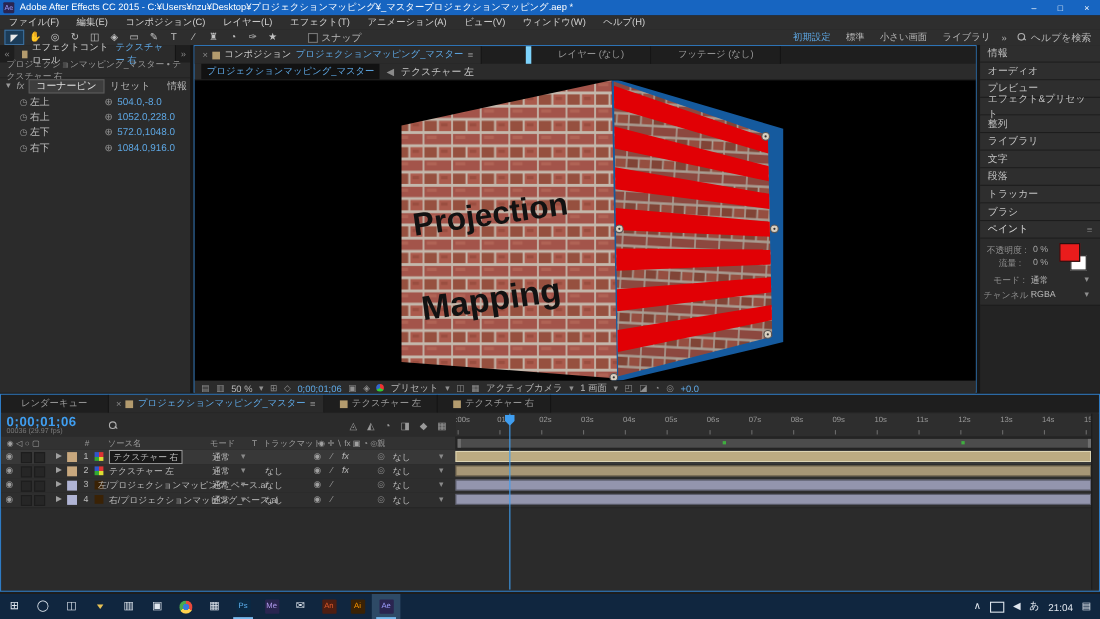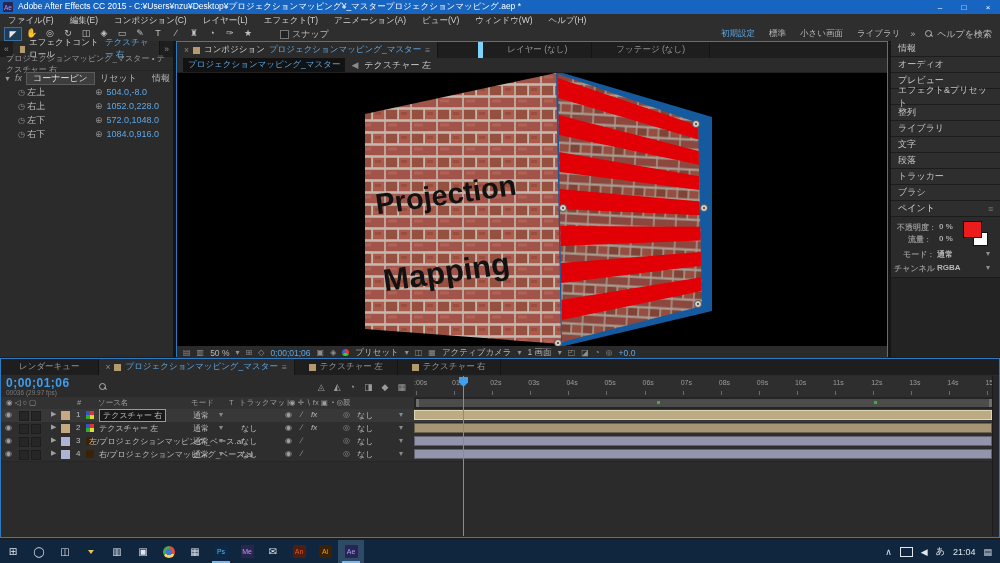--- a/index.html
+++ b/index.html
@@ -48,21 +48,21 @@
   .crumb-box{background:#121212;color:#5ea8e5;padding:1px 5px;font-size:8.5px;}
   .viewer{position:relative;width:710px;height:273px;background:#000;overflow:hidden;}
   .comp-toolbar{height:13px;background:#2b2b2b;display:flex;align-items:center;gap:6px;padding:0 6px;font-size:8.5px;color:#b8b8b8;}
   .cti{color:#8f8f8f;font-size:8px;}
   .ct-blue{color:#5ea8e5;}
   .rgbdot{width:7px;height:7px;border-radius:50%;background:conic-gradient(#e33 0 33%,#3c3 33% 66%,#36c 66% 100%);display:inline-block;}
   
   .right-panel{left:891px;top:41px;width:109px;height:316px;background:#232323;}
   .rp-item{height:15px;background:#2e2e2e;border-bottom:1px solid #1c1c1c;display:flex;align-items:center;padding:0 7px;color:#c4c4c4;}
   .paint-head{height:15px;background:#2e2e2e;border-bottom:1px solid #1c1c1c;display:flex;align-items:center;justify-content:space-between;padding:0 7px;color:#dadada;font-family:Liberation Serif, serif;}
-  .paint-body{position:relative;height:60px;background:#2b2b2b;border-bottom:1px solid #1c1c1c;color:#8f8f8f;font-weight:bold;}
+  .paint-body{position:relative;height:60px;background:#2b2b2b;border-bottom:1px solid #1c1c1c;color:#8f8f8f;}
   .pl{position:absolute;font-size:8px;}
   .swatch-red{position:absolute;left:72px;top:4px;width:17px;height:15px;background:#ea1c1c;border:1px solid #111;z-index:2;}
   .swatch-white{position:absolute;left:82px;top:15px;width:13px;height:12px;background:#fff;border:1px solid #111;}
   
   .timeline{left:0;top:358px;width:998px;height:178px;border:1px solid #2e7bc4;background:#2b2b2b;}
   .tl-tabs{height:16px;background:#1e1e1e;display:flex;font-size:8.5px;}
   .tl-control{position:absolute;left:0;top:17px;width:413px;height:21px;background:#2b2b2b;}
   .timecode{position:absolute;left:5px;top:0px;color:#3f9ef0;font-size:12px;font-weight:bold;letter-spacing:0.5px;}
   .frames{position:absolute;left:5px;top:13px;color:#7a7a7a;font-size:6.5px;}
   .tl-icons{position:absolute;right:8px;top:6px;display:flex;gap:9px;color:#9a9a9a;font-size:9px;}

